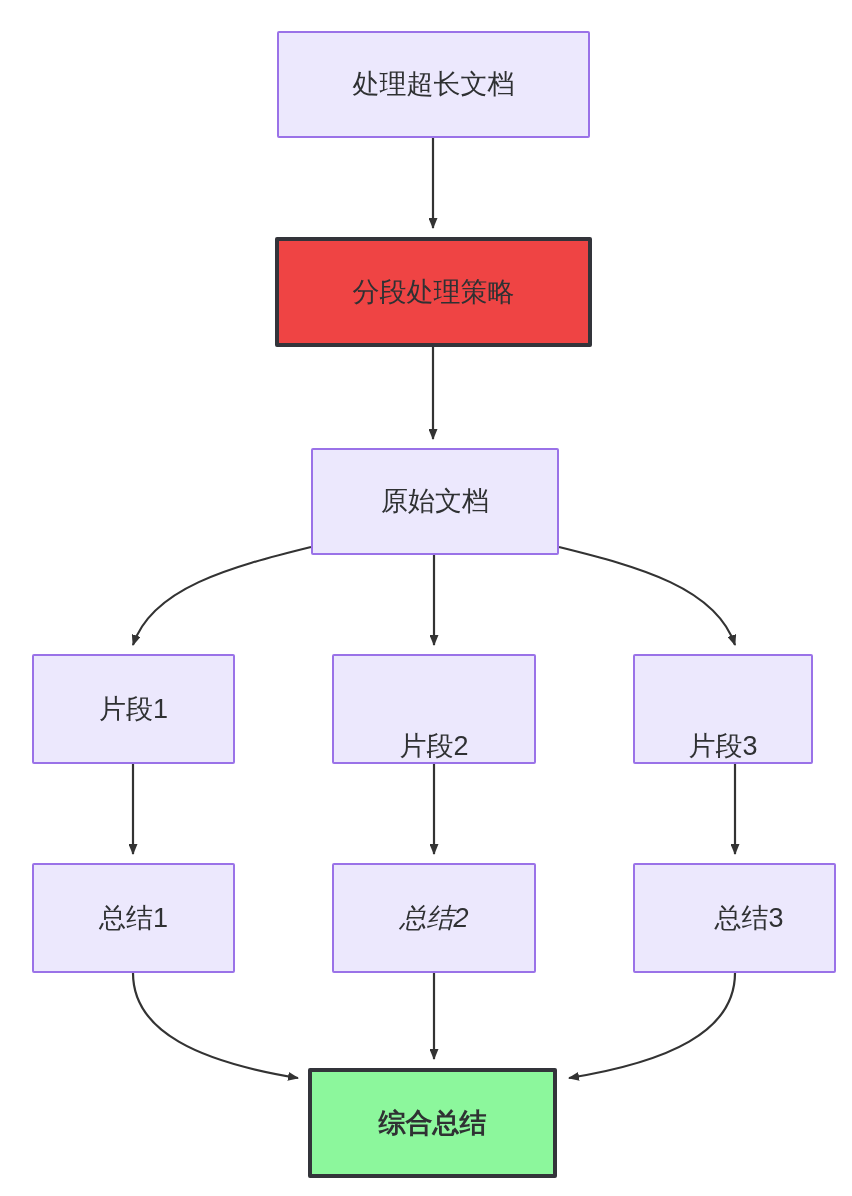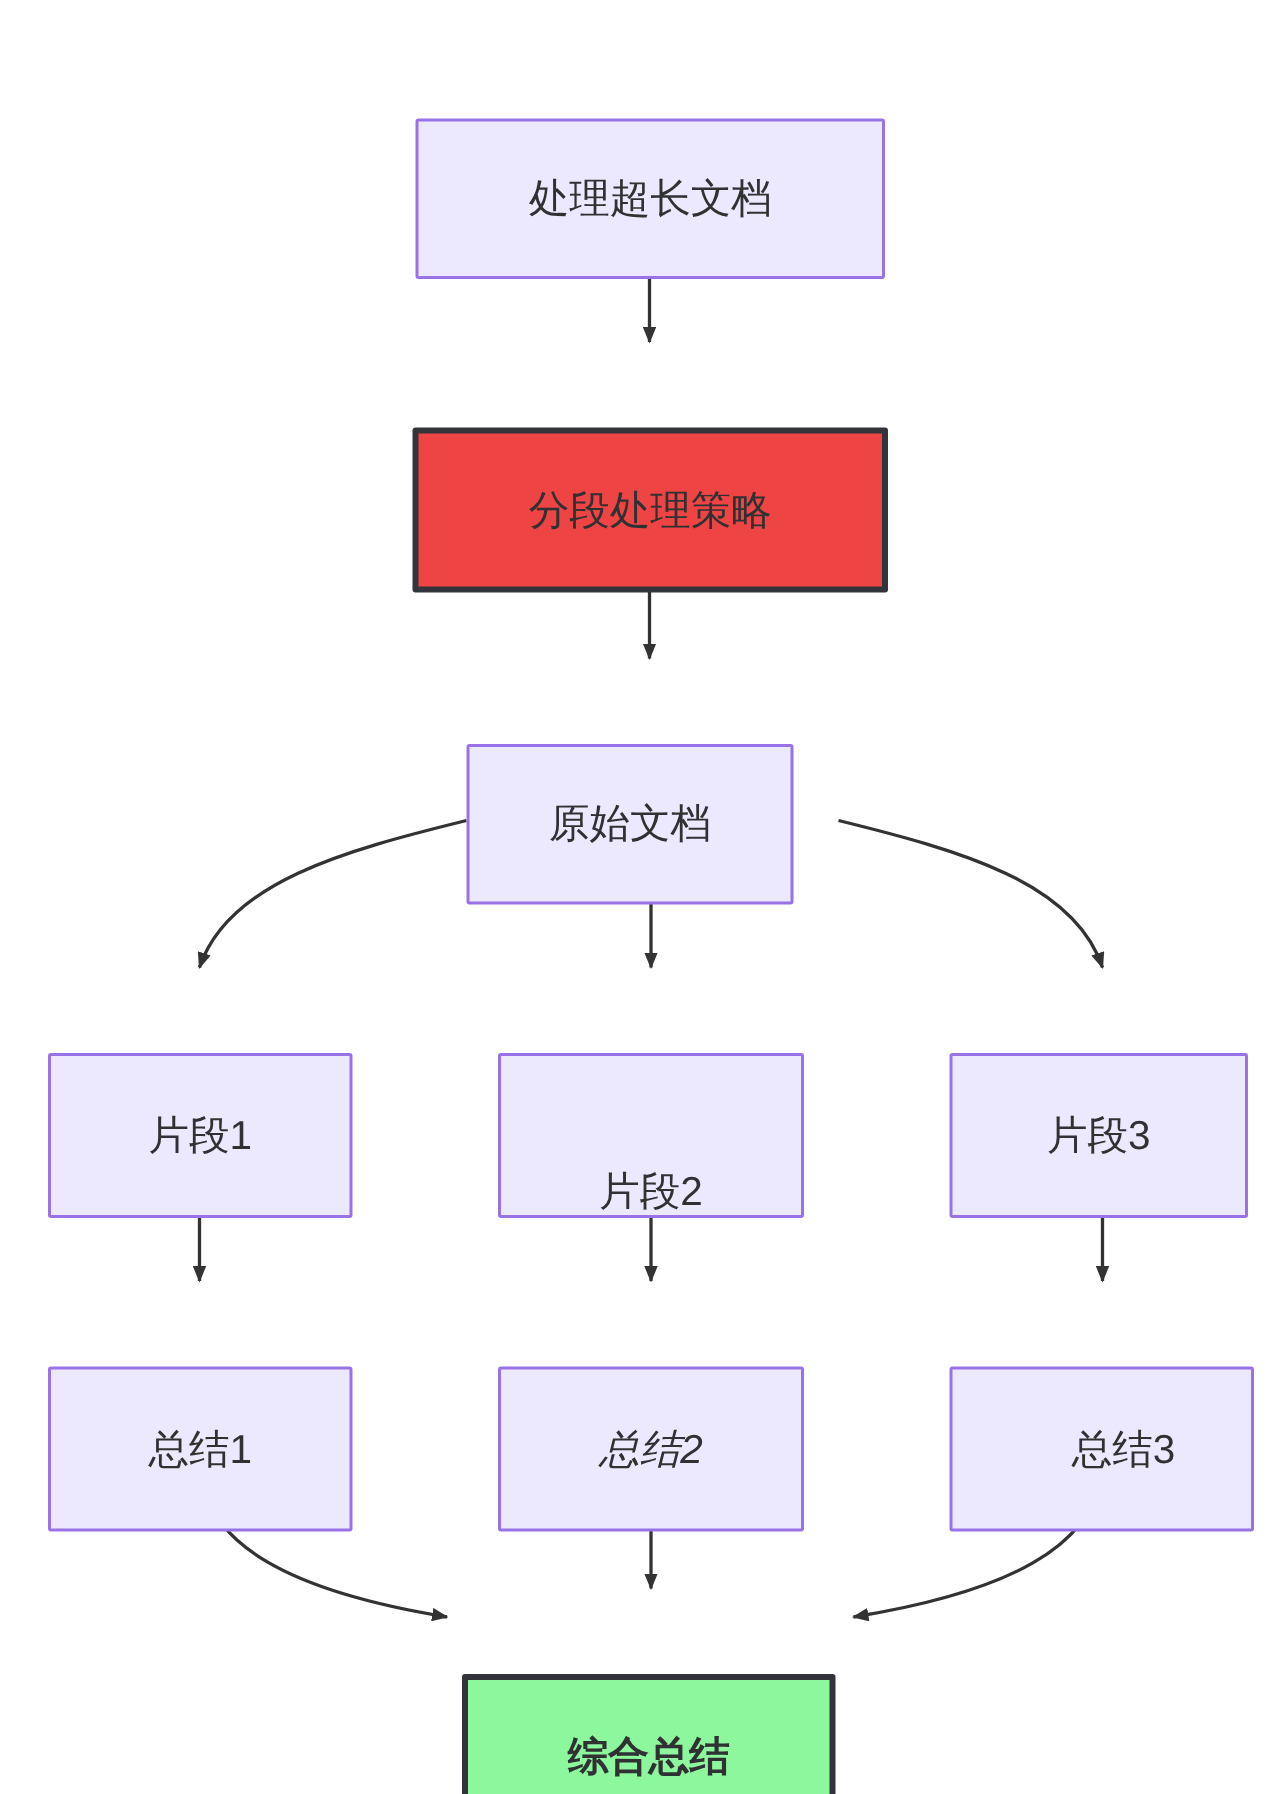--- a/index.html
+++ b/index.html
@@ -30,21 +30,20 @@
   .node {
     position: absolute;
     box-sizing: border-box;
     display: flex;
     align-items: center;
     justify-content: center;
     text-align: center;
     line-height: 1.2;
     white-space: nowrap;
     z-index: 2;
-    margin-top: 48px;
   }
   .node-label {
     display: block;
   }
   
   .node.style-default {
     background: #ece8fd;
     border: 2px solid #9a72e8;
     border-radius: 2px;
     color: #2f3133;
@@ -104,33 +103,33 @@
   </svg>
 
   <div class="node style-default" style="left:277px; top:31px; width:313px; height:107px;">
     <span class="node-label">处理超长文档</span>
   </div>
 
   <div class="node style-strong" style="left:275px; top:237px; width:317px; height:110px;">
     <span class="node-label">分段处理策略</span>
   </div>
 
-  <div class="node style-default" style="left:311px; top:448px; width:218px; height:107px;justify-content:center;">
+  <div class="node style-default" style="left:311px; top:448px; width:248px; height:107px;justify-content:center;">
     <span class="node-label">原始文档</span>
   </div>
 
   <div class="node style-default" style="left:32px; top:654px; width:203px; height:110px;">
     <span class="node-label">片段1</span>
   </div>
 
   <div class="node style-default" style="left:332px; top:654px; width:204px; height:110px;align-items:flex-end;">
     <span class="node-label">片段2</span>
   </div>
 
-  <div class="node style-default" style="left:633px; top:654px; width:199px; height:110px;">
+  <div class="node style-default" style="left:633px; top:654px; width:180px; height:110px;align-items:flex-end;">
     <span class="node-label">片段3</span>
   </div>
 
   <div class="node style-default" style="left:32px; top:863px; width:203px; height:110px;">
     <span class="node-label">总结1</span>
   </div>
 
   <div class="node style-default" style="left:332px; top:863px; width:204px; height:110px;font-style:italic;">
     <span class="node-label">总结2</span>
   </div>

